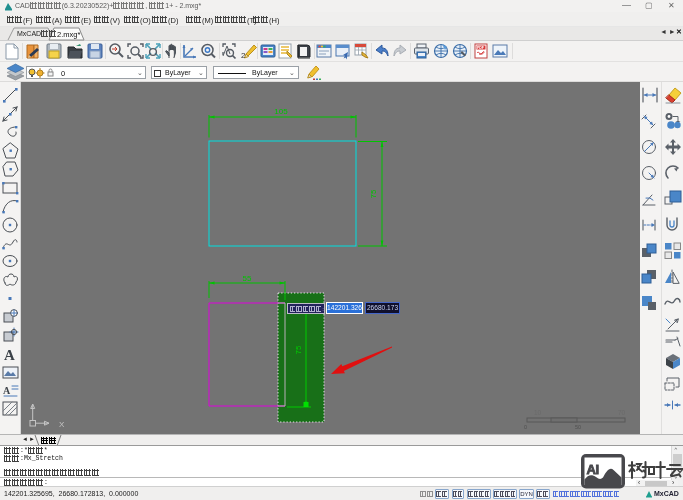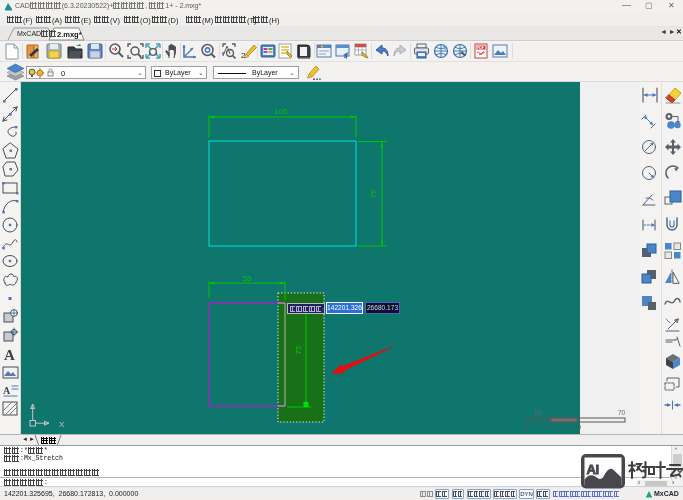--- a/index.html
+++ b/index.html
@@ -16,21 +16,21 @@
 
 #menu{left:0;top:12px;width:683px;height:15px;background:#f0efee;color:#1a1a1a;font-size:7.5px;border-bottom:1px solid #e6e6e6}
 .mi{position:absolute;top:4px}
 
 #tabs{left:0;top:27px;width:683px;height:14px;background:#e9e8e7;border-bottom:1px solid #cfcfcf}
 
 #tb1{left:0;top:41px;width:683px;height:21px;background:#f3f2f1;border-bottom:1px solid #e2e1e0}
 #tb2{left:0;top:62px;width:683px;height:20px;background:#f3f2f1;border-bottom:1px solid #dcdbda}
 
 #left{left:0;top:82px;width:21px;height:352px;background:#f4f3f2;border-right:1px solid #d8d8d8}
-#canvas{left:21px;top:82px;width:559px;height:352px;background:#0f766e}
+#canvas{left:21px;top:82px;width:619px;height:352px;background:#737373}
 #right{left:640px;top:82px;width:43px;height:352px;background:#f4f3f2}
 
 #mrow{left:0;top:434px;width:683px;height:11px;background:#f0efee;border-top:1px solid #b5b5b5}
 
 #cmd{left:0;top:445px;width:683px;height:41px;background:#fff;border-top:1px solid #9a9a9a;font-family:"Liberation Mono",monospace;font-size:6.5px;color:#111}
 
 #status{left:0;top:486px;width:683px;height:14px;background:#f0efee;border-top:1px solid #d0d0d0;font-size:7px;color:#222}
 .sbtn{position:absolute;top:2px;height:10px;border:1px solid #88a6cc;background:#f6f8fc;border-radius:1px;font-size:6px;color:#223;display:flex;align-items:center;justify-content:center}
 </style></head>
 <body>
@@ -55,21 +55,21 @@
   <span class="mi" style="left:215px"><i class="cj c7"></i><i class="cj c7"></i><i class="cj c7"></i><i class="cj c7"></i>(T)</span>
   <span class="mi" style="left:253px"><i class="cj c7"></i><i class="cj c7"></i>(H)</span>
 </div>
 <div class="abs" id="tabs">
   <svg class="abs" style="left:0;top:0" width="683" height="14" viewBox="0 0 683 14">
     <path d="M8 13 L14 1" stroke="#9a9a9a" fill="none" stroke-width="1"></path>
     <path d="M14 1 L48 1 L53 13" stroke="#9a9a9a" fill="#e9e8e7" stroke-width="1"></path>
     <path d="M49 13 L54 1 L79 1 L84 13 Z" stroke="#8a8a8a" fill="#fbfbfa" stroke-width="1"></path>
   </svg>
   <span class="abs" style="left:17px;top:3px;font-size:7px;color:#222">MxCAD<i class="cj c7"></i><i class="cj c7"></i></span>
-  <span class="abs" style="left:57px;top:3px;font-size:7.5px;font-weight:bold;color:#111">2.mxg*</span>
+  <span class="abs" style="left:57px;top:3px;font-size:7.5px;font-weight:normal;color:#111">2.mxg*</span>
   <span class="abs" style="left:660px;top:1px;font-size:7px;color:#333">◄ ►</span>
   <span class="abs" style="left:676px;top:1px;font-size:7px;color:#111;font-weight:bold">✕</span>
 </div>
 <div class="abs" id="tb1">
 <svg class="abs" style="left:0;top:0" width="683" height="20" viewBox="0 0 683 20">
 <g stroke-width="1">
 
 <g stroke="#dddcdb">
           <path d="M22.5 2V18M105.5 2V18M162.5 2V18M180.5 2V18M219.5 2V18M257.5 2V18M314.5 2V18M371.5 2V18M410.5 2V18M470.5 2V18M512.5 2V18"></path>
         </g>

